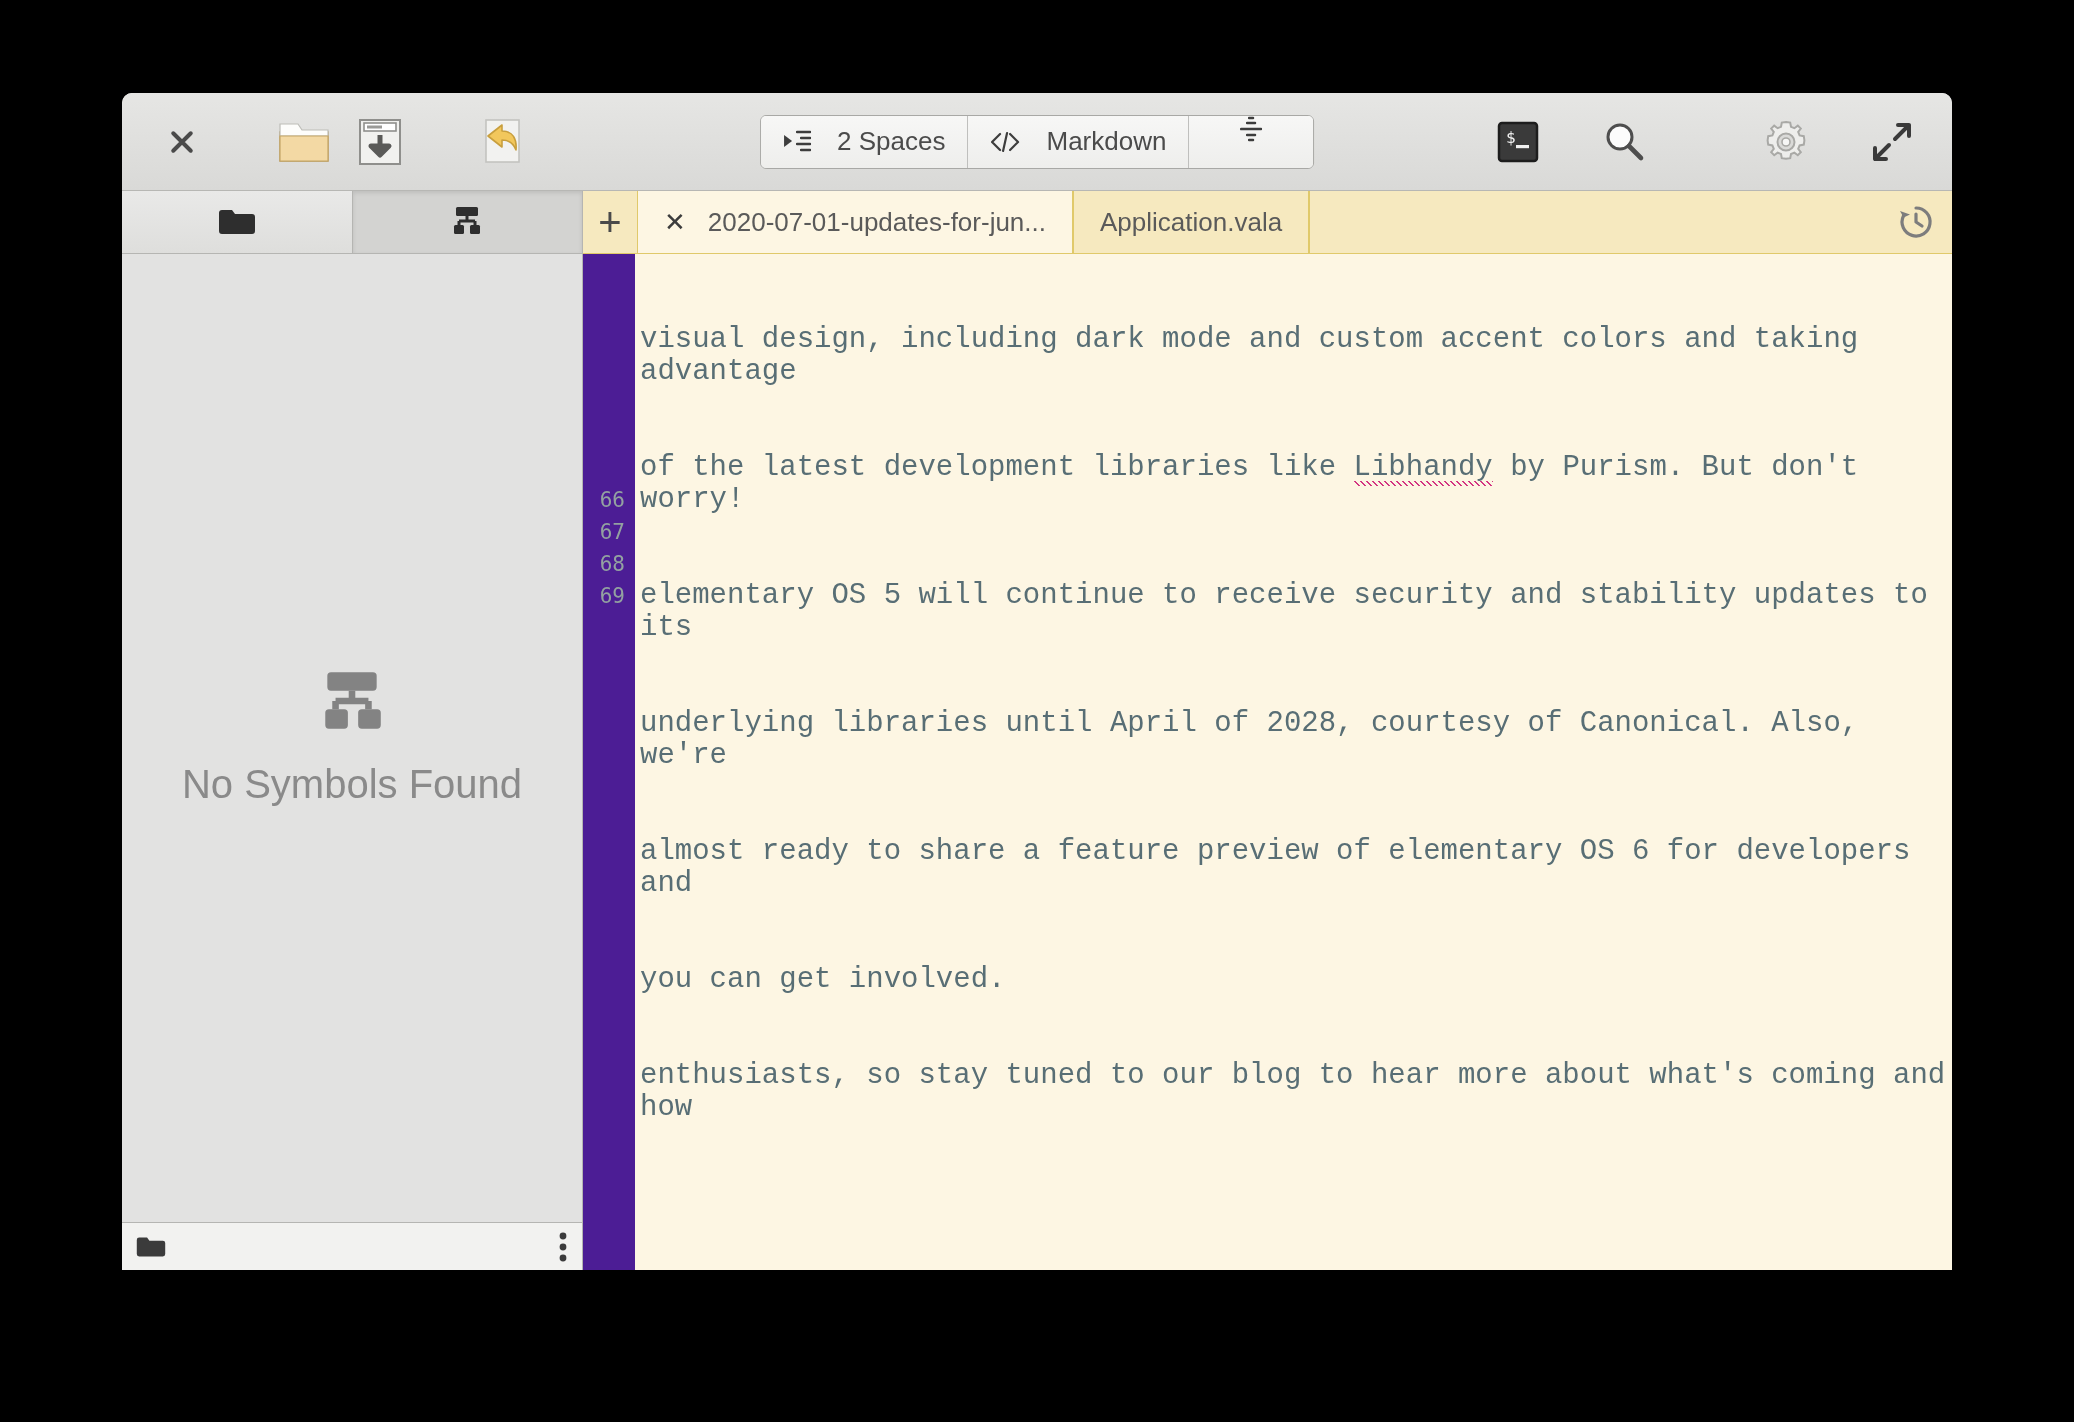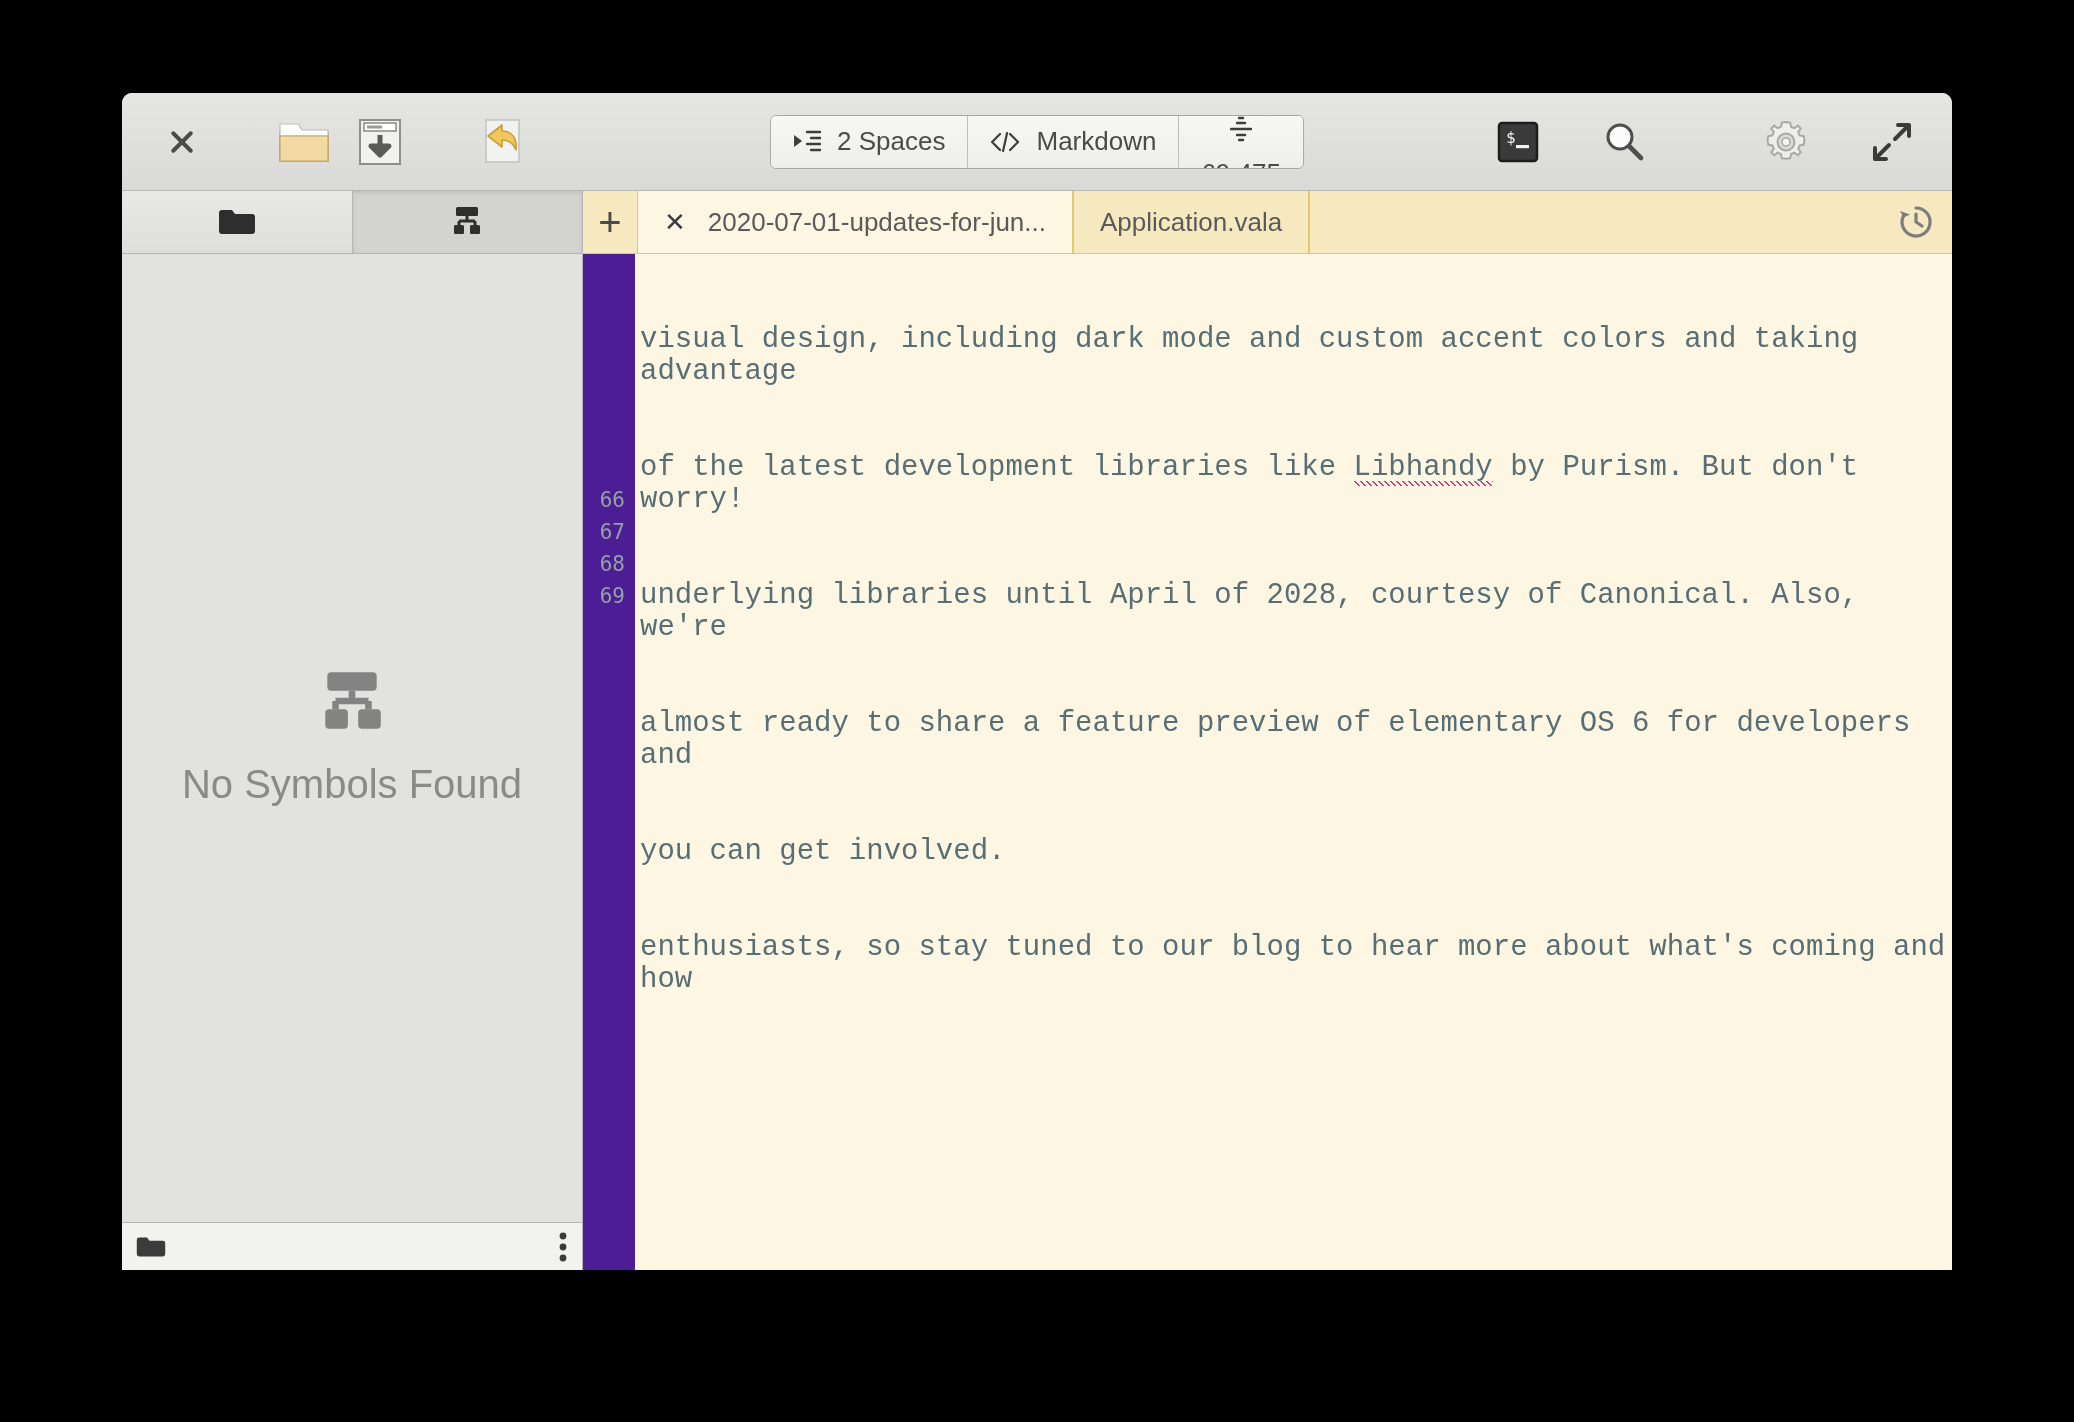--- a/index.html
+++ b/index.html
@@ -60,21 +60,21 @@
     border: 1px solid #a8a8a5;
     border-radius: 6px;
     overflow: hidden;
     background: #f2f2f0;
     box-shadow: 0 1px 0 rgba(255,255,255,0.7) inset;
     height: 52px;
   }
   .seg-btn {
     display: flex;
     align-items: center;
-    gap: 16px;
+    gap: 26px;
     padding: 0 22px;
     font-size: 26px;
     color: #4b4b4b;
     background: linear-gradient(180deg,#f7f7f6 0%, #eeeeec 100%);
     border-right: 1px solid #bcbcb9;
     cursor: default;
     white-space: nowrap;
   }
   .seg-btn:last-child { border-right: none; flex-direction: column; }
 
@@ -440,20 +440,21 @@
           <div class="gline blank">0</div>
           <div class="gline">66</div>
           <div class="gline">67</div>
           <div class="gline">68</div>
           <div class="gline">69</div>
         </div>
 
         <div id="code">
           <div class="cline"><span>visual design, including dark mode and custom accent colors and taking advantage</span></div>
           <div class="cline"><span>of the latest development libraries like </span><span class="sp">Libhandy</span><span> by Purism. But don't worry!</span></div>
+          <div class="cline"><span>elementary OS 5 will continue to receive security and stability updates to its</span></div>
           <div class="cline"><span>underlying libraries until April of 2028, courtesy of Canonical. Also, we're</span></div>
           <div class="cline"><span>almost ready to share a feature preview of elementary OS 6 for developers and</span></div>
           <div class="cline"><span>you can get involved.</span></div>
           <div class="cline"><span>enthusiasts, so stay tuned to our blog to hear more about what's coming and how</span></div>
 
           <div class="cline"><span></span></div>
           
           
 
           

